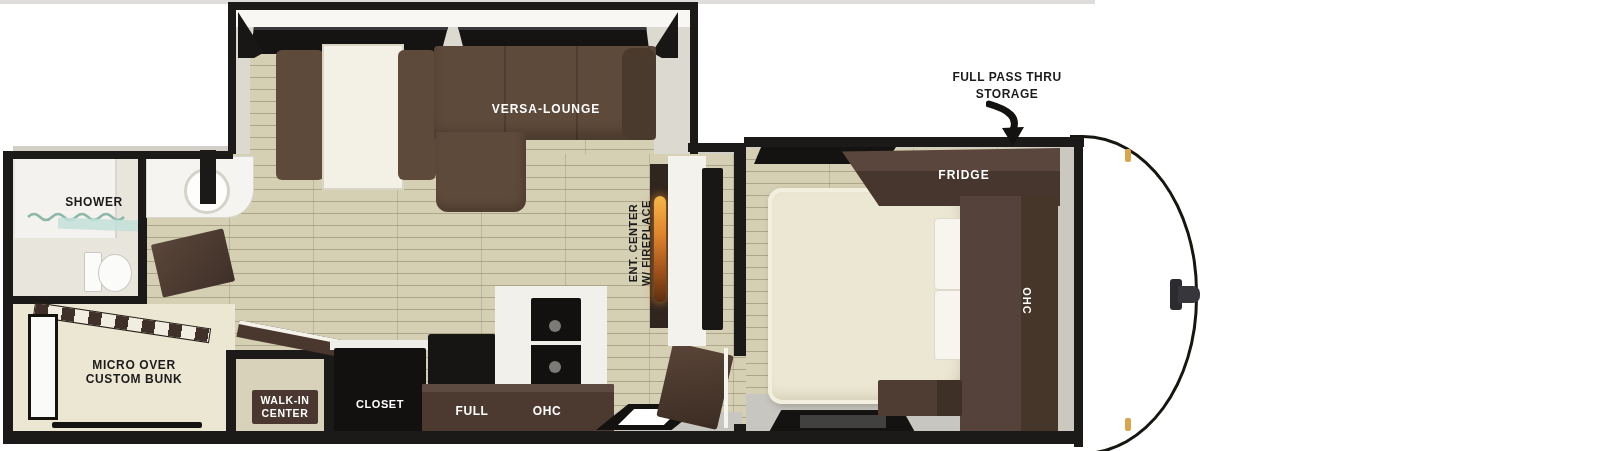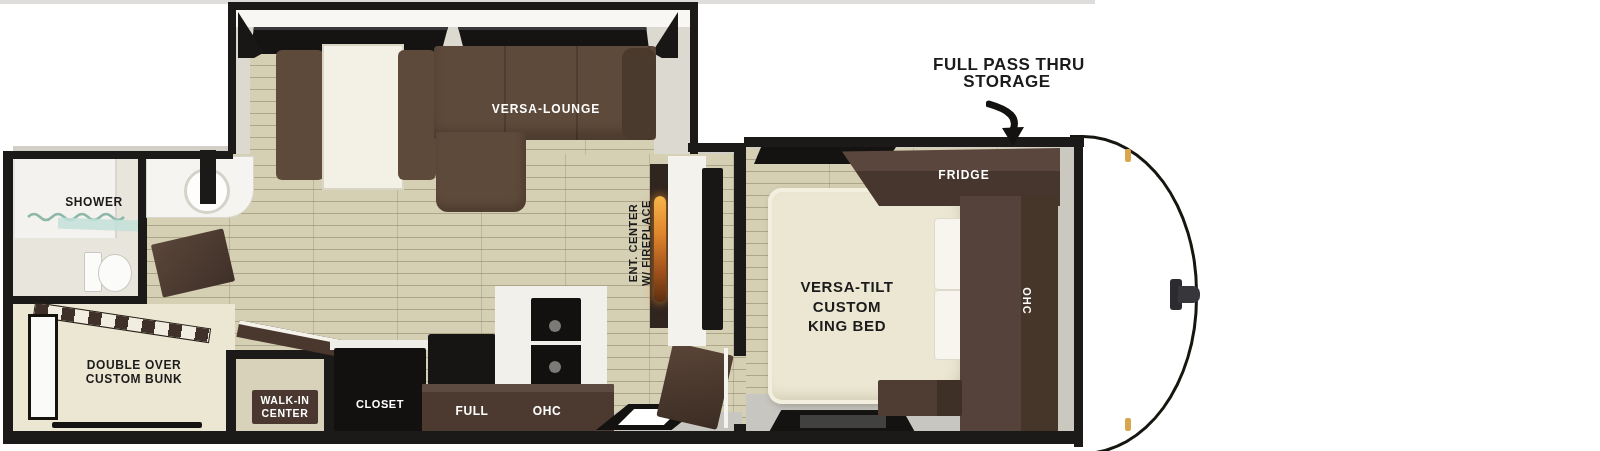--- a/index.html
+++ b/index.html
@@ -56,21 +56,21 @@
   <div class="abs" style="left:146px;top:156px;width:106px;height:60px;background:#f5f4f0;border:1px solid #d9d6cd;border-radius:0 0 28px 0;"></div>
   <div class="abs" style="left:184px;top:168px;width:40px;height:40px;background:#fdfdfc;border:3px solid #d5d2c9;border-radius:50%;"></div>
   <div class="abs wall" style="left:200px;top:150px;width:16px;height:54px;"></div>
   <div class="abs" style="left:156px;top:236px;width:74px;height:54px;background:linear-gradient(140deg,#5a463a,#3f3028);border-radius:2px;transform:rotate(-13deg);"></div>
 
   <div class="abs cream" style="left:13px;top:304px;width:222px;height:128px;"></div>
   <div class="abs" style="left:34px;top:302px;width:176px;height:13px;transform:rotate(8.5deg);transform-origin:left center;background:repeating-linear-gradient(90deg,#3f3029 0 13px,#f1eee1 13px 27px);border:1px solid #272019;"></div>
   <div class="abs" style="left:52px;top:422px;width:150px;height:6px;background:#141312;border-radius:2px;"></div>
   <div class="abs" style="left:28px;top:314px;width:24px;height:100px;background:#fafaf8;border:3px solid #16130f;"></div>
   <div class="lbl" style="left:36px;top:358px;width:196px;font-size:12px;line-height:14px;">
-    <span>DOUBLE OVER</span>
+    <span>MICRO OVER</span>
     <span>CUSTOM BUNK</span>
   </div>
 
   <div class="abs" style="left:236px;top:359px;width:88px;height:74px;background:#d8d2ba;"></div>
   <div class="abs wall" style="left:226px;top:350px;width:10px;height:90px;"></div>
   <div class="abs wall" style="left:226px;top:350px;width:110px;height:9px;"></div>
   <div class="abs wall" style="left:324px;top:350px;width:12px;height:90px;"></div>
   <div class="abs" style="left:238px;top:320px;width:104px;height:13px;transform:rotate(11deg);transform-origin:left center;background:#4a382e;border-top:4px solid #f4f2ea;"></div>
   <div class="abs brown" style="left:252px;top:390px;width:66px;height:34px;border-radius:2px;"></div>
   <div class="lbl white" style="left:252px;top:394px;width:66px;font-size:10.5px;line-height:13px;">
@@ -106,25 +106,20 @@
   </div>
 
   <div class="abs wall" style="left:734px;top:144px;width:12px;height:212px;"></div>
   <div class="abs wall" style="left:734px;top:424px;width:12px;height:20px;"></div>
   <div class="abs" style="left:754px;top:147px;width:142px;height:17px;background:#141312;clip-path:polygon(5% 0,100% 0,92% 100%,0 100%);"></div>
   <div class="abs" style="left:768px;top:410px;width:148px;height:24px;background:#141312;clip-path:polygon(9% 0,91% 0,100% 100%,0 100%);"></div>
   <div class="abs" style="left:800px;top:415px;width:86px;height:13px;background:#414140;"></div>
   <div class="abs cream" style="left:768px;top:188px;width:200px;height:216px;border-radius:14px 34px 34px 14px;box-shadow:inset 0 0 0 4px #f3efdf, inset -6px -6px 14px rgba(150,140,110,.35), 2px 3px 6px rgba(90,85,70,.3);"></div>
   <div class="abs" style="left:934px;top:218px;width:30px;height:70px;background:#f7f5ee;border:1px solid #ddd9cd;border-radius:4px;"></div>
   <div class="abs" style="left:934px;top:290px;width:30px;height:68px;background:#f7f5ee;border:1px solid #ddd9cd;border-radius:4px;"></div>
-  <div class="lbl" style="left:757px;top:277px;width:180px;font-size:15px;line-height:19.5px;">
-    <span>VERSA-TILT</span>
-    <span>CUSTOM</span>
-    <span>KING BED</span>
-  </div>
   <div class="abs" style="left:842px;top:148px;width:218px;height:58px;background:linear-gradient(180deg,#5a463c 0 40%,#47362d 40%);clip-path:polygon(0 6%,100% 0,100% 100%,17% 100%);"></div>
   <div class="lbl white" style="left:898px;top:168px;width:132px;font-size:12px;letter-spacing:1px;">FRIDGE</div>
   <div class="abs" style="left:960px;top:196px;width:98px;height:236px;background:linear-gradient(90deg,#55423a 0 62%,#463529 62%);"></div>
   <div class="lbl white rot-cw" style="left:995px;top:293px;width:60px;height:16px;font-size:11px;letter-spacing:1px;">OHC</div>
   <div class="abs" style="left:878px;top:380px;width:84px;height:36px;background:linear-gradient(90deg,#4f3c33 0 70%,#3e2f27 70%);border-radius:2px;"></div>
 
   <div class="abs" style="left:236px;top:10px;width:454px;height:144px;background:#dcd9d0;"></div>
   <div class="abs" style="left:236px;top:10px;width:454px;height:17px;background:#f8f7f3;"></div>
   <div class="abs" style="left:250px;top:27px;width:198px;height:27px;background:#151413;border-top:3px solid #39383a;clip-path:polygon(2% 0,100% 0,96% 100%,0 100%);"></div>
   <div class="abs" style="left:458px;top:27px;width:192px;height:27px;background:#151413;border-top:3px solid #39383a;clip-path:polygon(0 0,98% 0,100% 100%,4% 100%);"></div>
@@ -144,21 +139,21 @@
   <div class="abs wall" style="left:3px;top:151px;width:10px;height:293px;"></div>
   <div class="abs wall" style="left:3px;top:431px;width:1080px;height:13px;"></div>
   <div class="abs wall" style="left:3px;top:151px;width:230px;height:8px;"></div>
   <div class="abs wall" style="left:688px;top:143px;width:58px;height:9px;"></div>
   <div class="abs wall" style="left:744px;top:137px;width:340px;height:10px;"></div>
   <div class="abs wall" style="left:1074px;top:137px;width:9px;height:310px;"></div>
   <div class="abs wall" style="left:228px;top:2px;width:8px;height:152px;"></div>
   <div class="abs wall" style="left:228px;top:2px;width:470px;height:8px;"></div>
   <div class="abs wall" style="left:690px;top:2px;width:8px;height:152px;"></div>
 
-  <div class="lbl" style="left:933px;top:56px;width:148px;font-size:17px;line-height:17px;letter-spacing:.5px;text-align:center;">
+  <div class="lbl" style="left:933px;top:69px;width:148px;font-size:12px;line-height:17px;letter-spacing:.5px;text-align:center;">
     <span>FULL PASS THRU</span>
     <span>STORAGE</span>
   </div>
   <svg class="abs" style="left:986px;top:100px;" width="44" height="48" viewBox="0 0 44 48">
     <path d="M3 4 C 24 10, 32 18, 27 30" fill="none" stroke="#141210" stroke-width="7" stroke-linecap="round"></path>
     <polygon points="16,28 38,27 27,46" fill="#141210"></polygon>
   </svg>
 
 </div>
 

